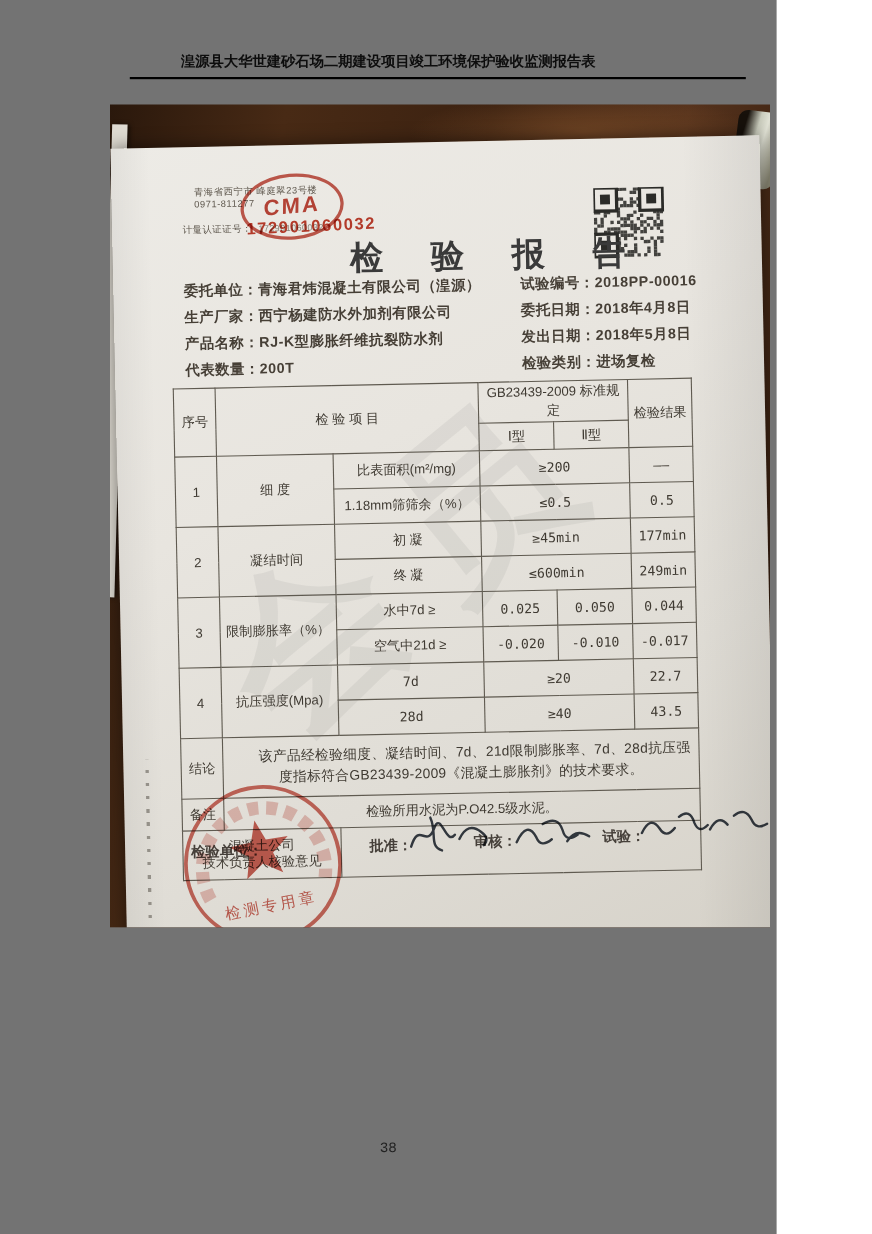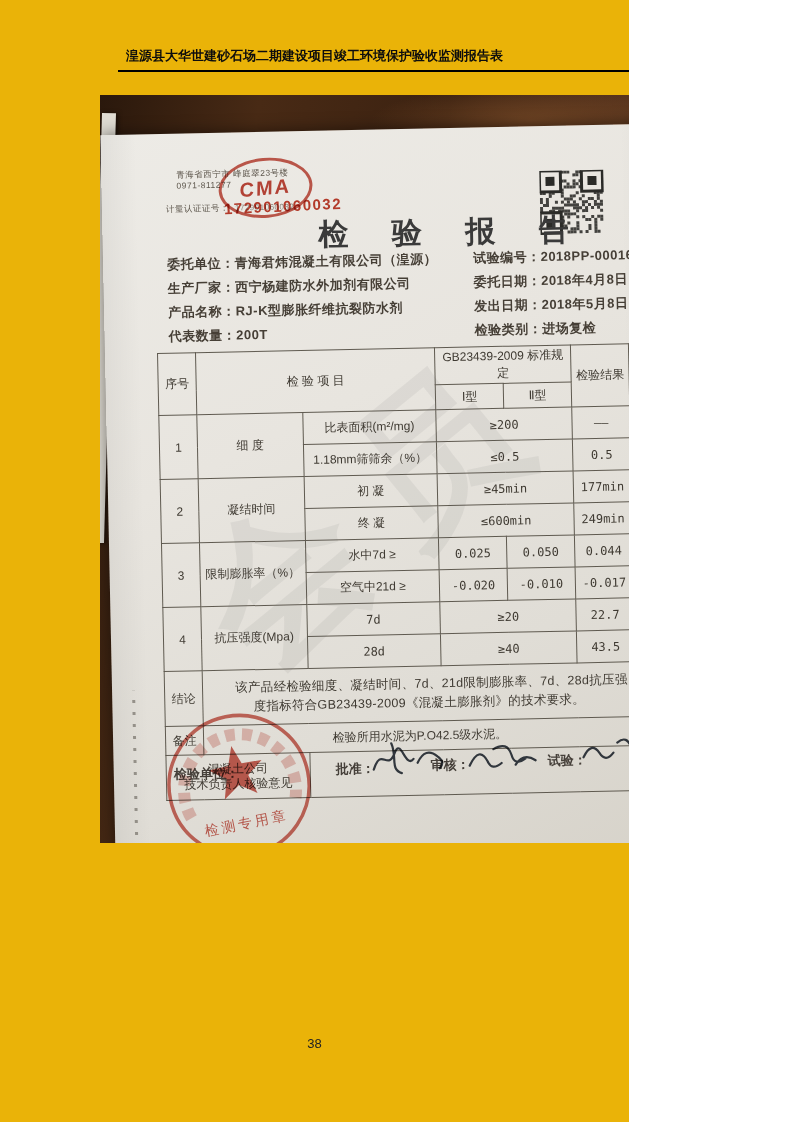--- a/index.html
+++ b/index.html
@@ -1,16 +1,16 @@
 <!DOCTYPE html>
 <html><head>
 <meta charset="utf-8">
 <style>
   html,body{margin:0;padding:0;background:#ffffff;}
-  .page{position:relative;width:629px;height:1122px;background:#eab308;overflow:hidden;
+  .page{position:relative;width:706px;height:1122px;background:#737373;overflow:hidden;
         font-family:"Liberation Sans","DejaVu Sans",sans-serif;}
 
   
   .doc-header{position:absolute;top:47px;left:0;width:100%;text-align:center;
     font-family:"Liberation Serif","DejaVu Serif",serif;font-size:13px;font-weight:bold;color:#0d0d0d;}
   .header-rule{position:absolute;top:70px;left:118px;width:560px;height:0;border-top:2px solid #000;}
 
   
   .photo{position:absolute;left:100px;top:95px;width:600px;height:748px;overflow:hidden;
     background:linear-gradient(100deg,#2a180c 0%,#482a15 22%,#3c2211 48%,#55321c 72%,#2e1a0d 100%);}
@@ -76,21 +76,21 @@
   .sg1{left:252px;top:608px;} .sg2{left:352px;top:612px;} .sg3{left:466px;top:606px;}
 
   
   .stamp{position:absolute;left:50px;top:578px;width:150px;height:150px;
     transform:rotate(-10deg);mix-blend-mode:multiply;opacity:.92;}
 
   .stitches{position:absolute;left:20px;top:556px;width:3px;height:150px;opacity:.5;
     background:repeating-linear-gradient(#0000 0 9px,#4d483f 9px 12px);}
 
   .page-number{position:absolute;top:1036px;left:0;width:100%;text-align:center;
-    font-family:Liberation Sans, sans-serif;font-size:13px;color:#222;}
+    font-family:Liberation Mono, monospace;font-size:13px;color:#222;}
 </style>
 </head>
 <body>
 
 <div class="page">
 
   <div class="doc-header">湟源县大华世建砂石场二期建设项目竣工环境保护验收监测报告表</div>
   <div class="header-rule"></div>
 
   <div class="photo">

